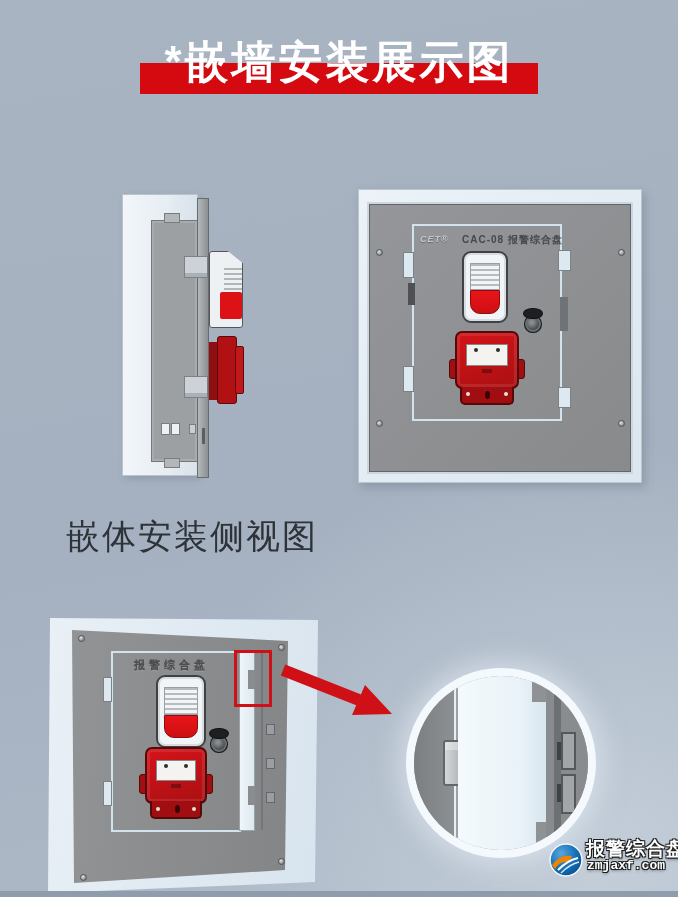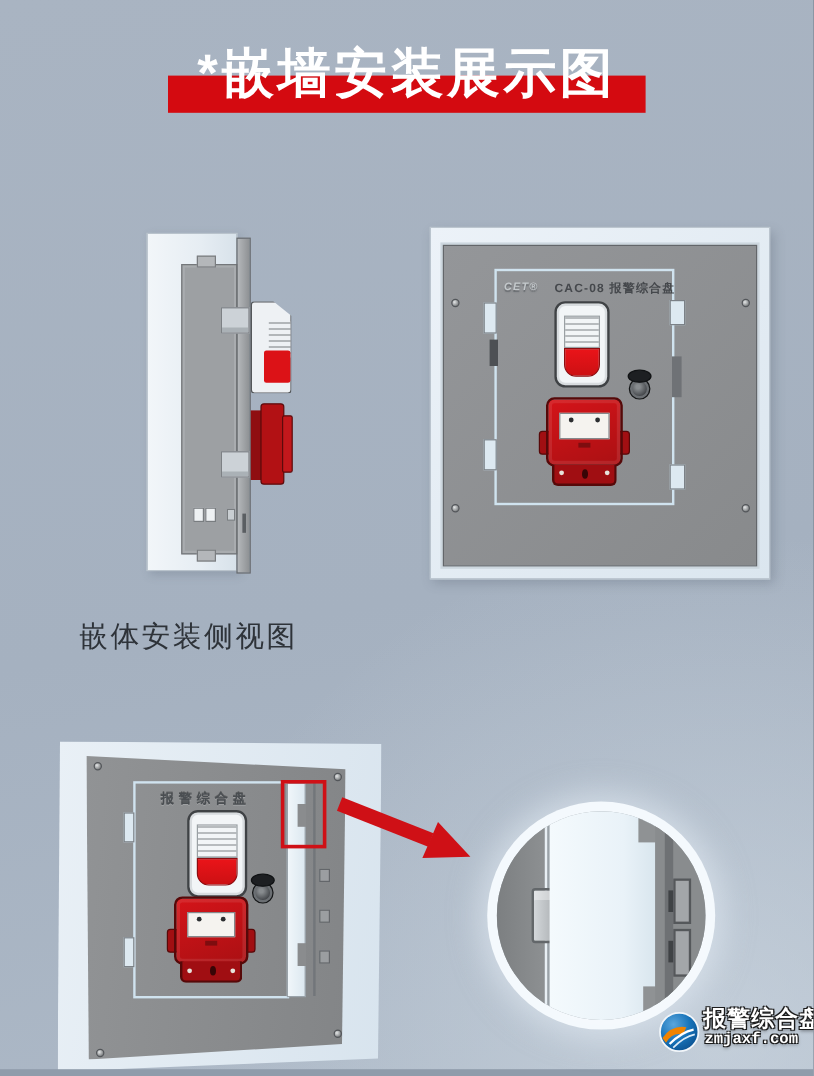--- a/index.html
+++ b/index.html
@@ -45,21 +45,21 @@
   .cp .dot{position:absolute;top:3px;width:4px;height:4px;border-radius:50%;background:#2c2e30;}
   .cp .dot.d1{left:18%;}.cp .dot.d2{right:18%;}
   .cp .cp-dash{position:absolute;left:42%;top:66%;width:16%;height:4px;background:#7e0d0f;}
   .cp .cp-bottom{position:absolute;left:8%;bottom:0;width:84%;height:25%;
     background:#a00e12;border:2px solid #560909;border-top:none;border-radius:0 0 5px 5px;}
   .cp .cp-screw{position:absolute;top:35%;width:4px;height:4px;border-radius:50%;background:#e7e3dc;}
   .cp .cp-screw.l{left:8%;}.cp .cp-screw.r{right:8%;}
   .cp .key{position:absolute;left:47%;top:25%;width:5px;height:8px;border-radius:50%;background:#380506;}
 
   
-  .caption{font-size:24px;color:#2e3339;letter-spacing:2px;white-space:nowrap;}
+  .caption{font-size:34px;color:#2e3339;letter-spacing:2px;white-space:nowrap;}
 
   
   .lite-frame{background:linear-gradient(135deg,#ecf2f8 0%,#dbe6ef 100%);border:1px solid #bcc6cf;
     box-shadow:3px 4px 9px rgba(75,86,102,.28);}
   .gray-panel{background:linear-gradient(135deg,#949699,#888a8c);border:1px solid #63666a;
     box-shadow:0 0 0 2px #cdd7df;}
   .door-line{border:2px solid #d0e3ef;}
   .clip-lite{background:#dde9f1;border:1px solid #7b8187;}
   .clip-dark{background:#4d5054;}
 

